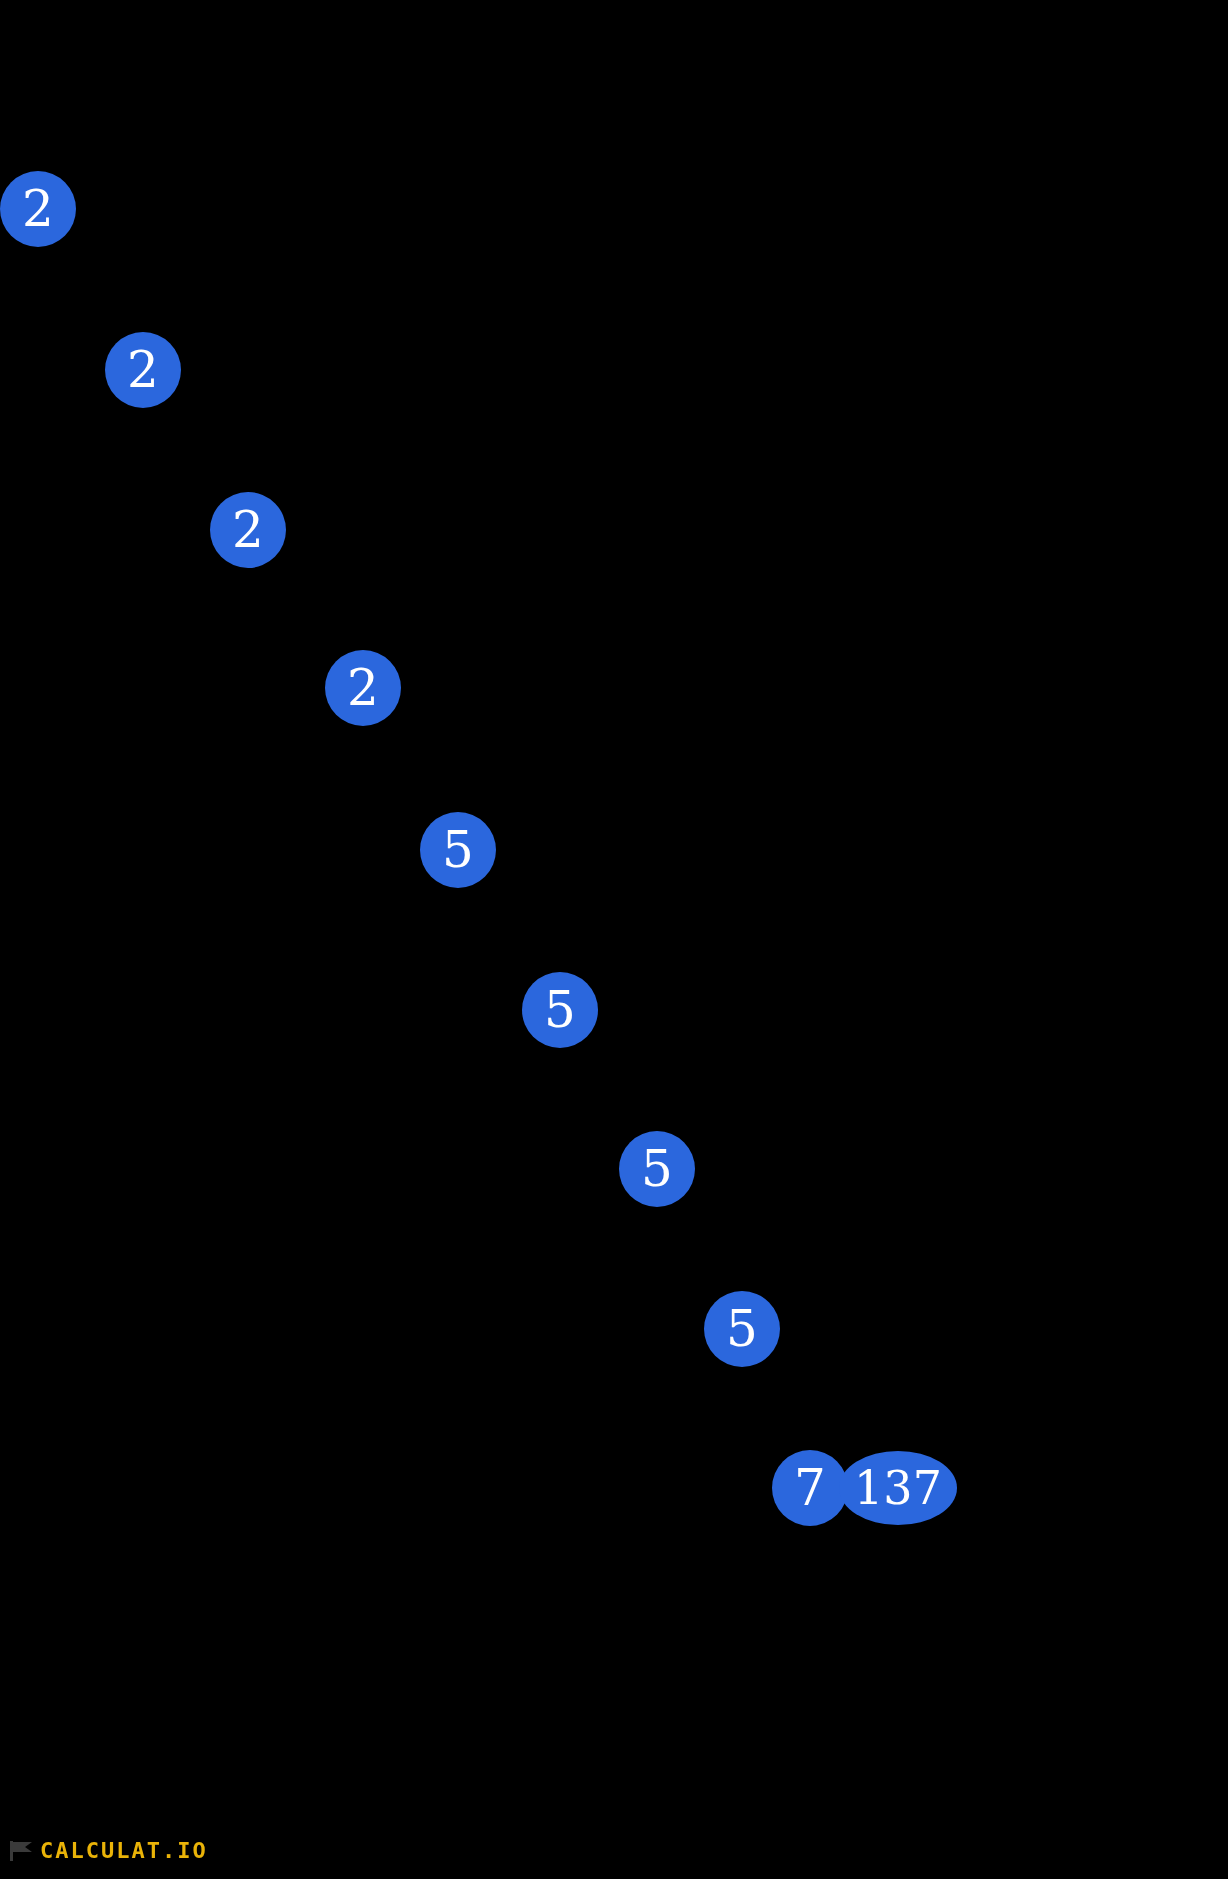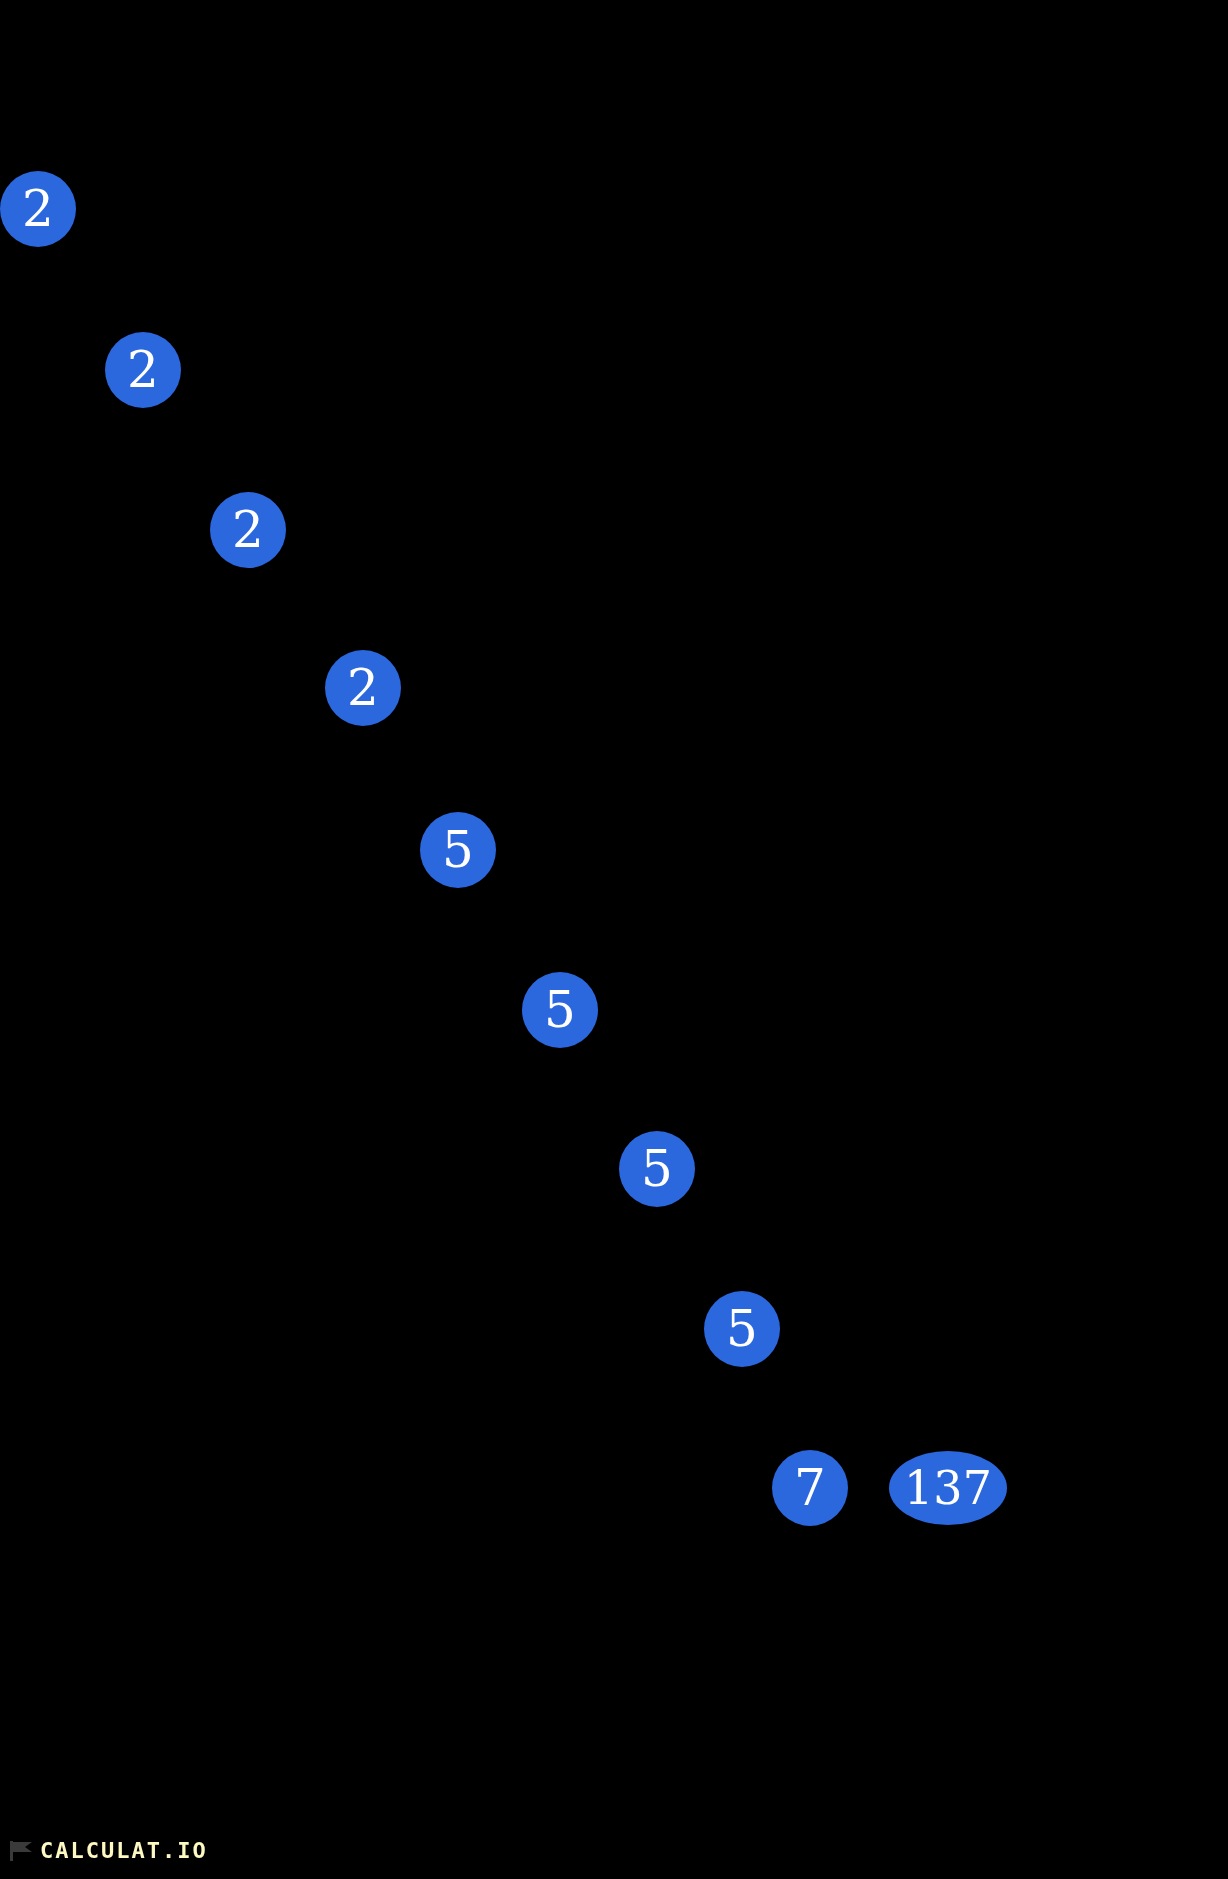--- a/index.html
+++ b/index.html
@@ -38,21 +38,21 @@
   }
   .n1  { left: 0px;   top: 171px; }
   .n2  { left: 105px; top: 332px; }
   .n3  { left: 210px; top: 492px; }
   .n4  { left: 325px; top: 650px; }
   .n5  { left: 420px; top: 812px; }
   .n6  { left: 522px; top: 972px; }
   .n7  { left: 619px; top: 1131px; }
   .n8  { left: 704px; top: 1291px; }
   .n9  { left: 772px; top: 1450px; }
-  .n10 { left: 889px; top: 1451px; }
+  .n10 { left: 839px; top: 1451px; }
   
   .watermark {
     position: absolute;
     left: 8px;
     bottom: 16px;
     display: flex;
     align-items: center;
     gap: 6px;
     color: #3a3a3a;
   }
@@ -60,21 +60,21 @@
     width: 26px;
     height: 24px;
     display: inline-flex;
     align-items: center;
   }
   .watermark .wm-text {
     font-family: "DejaVu Sans Mono", monospace;
     font-weight: bold;
     font-size: 22px;
     letter-spacing: 2px;
-    color: #fef9c3;
+    color: #eab308;
   }
 </style>
 </head>
 <body>
 
 <div class="stage">
 
   <div class="node n1">
       <span>2</span>
     </div>

